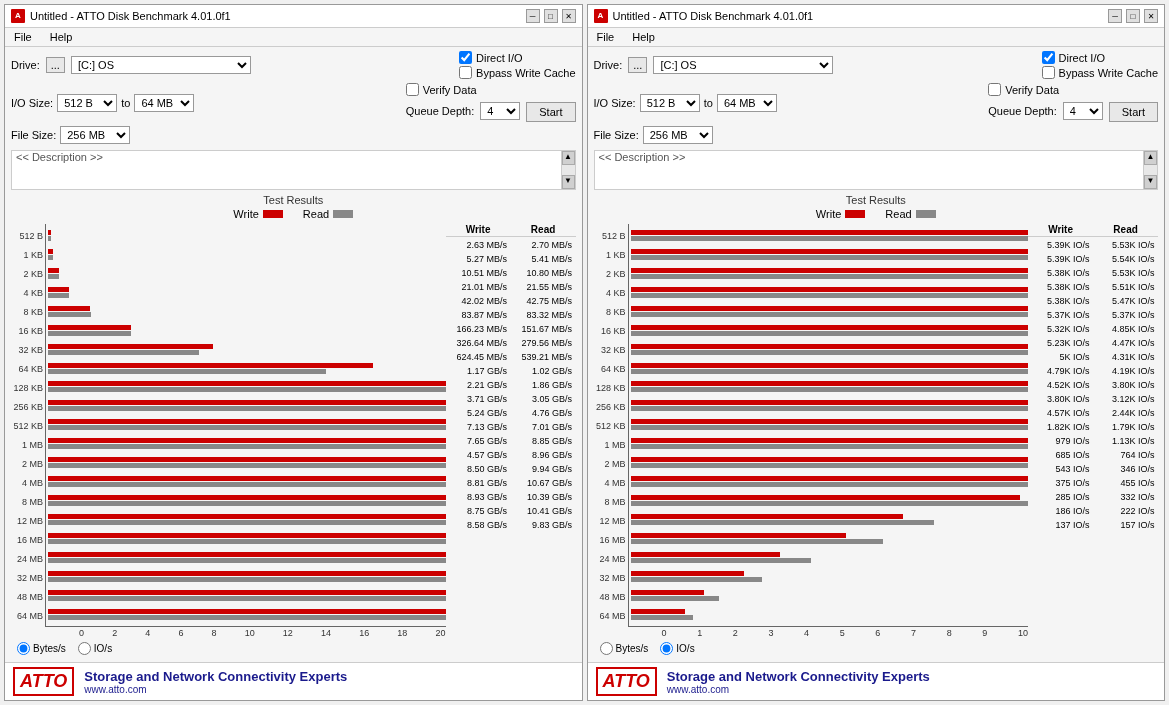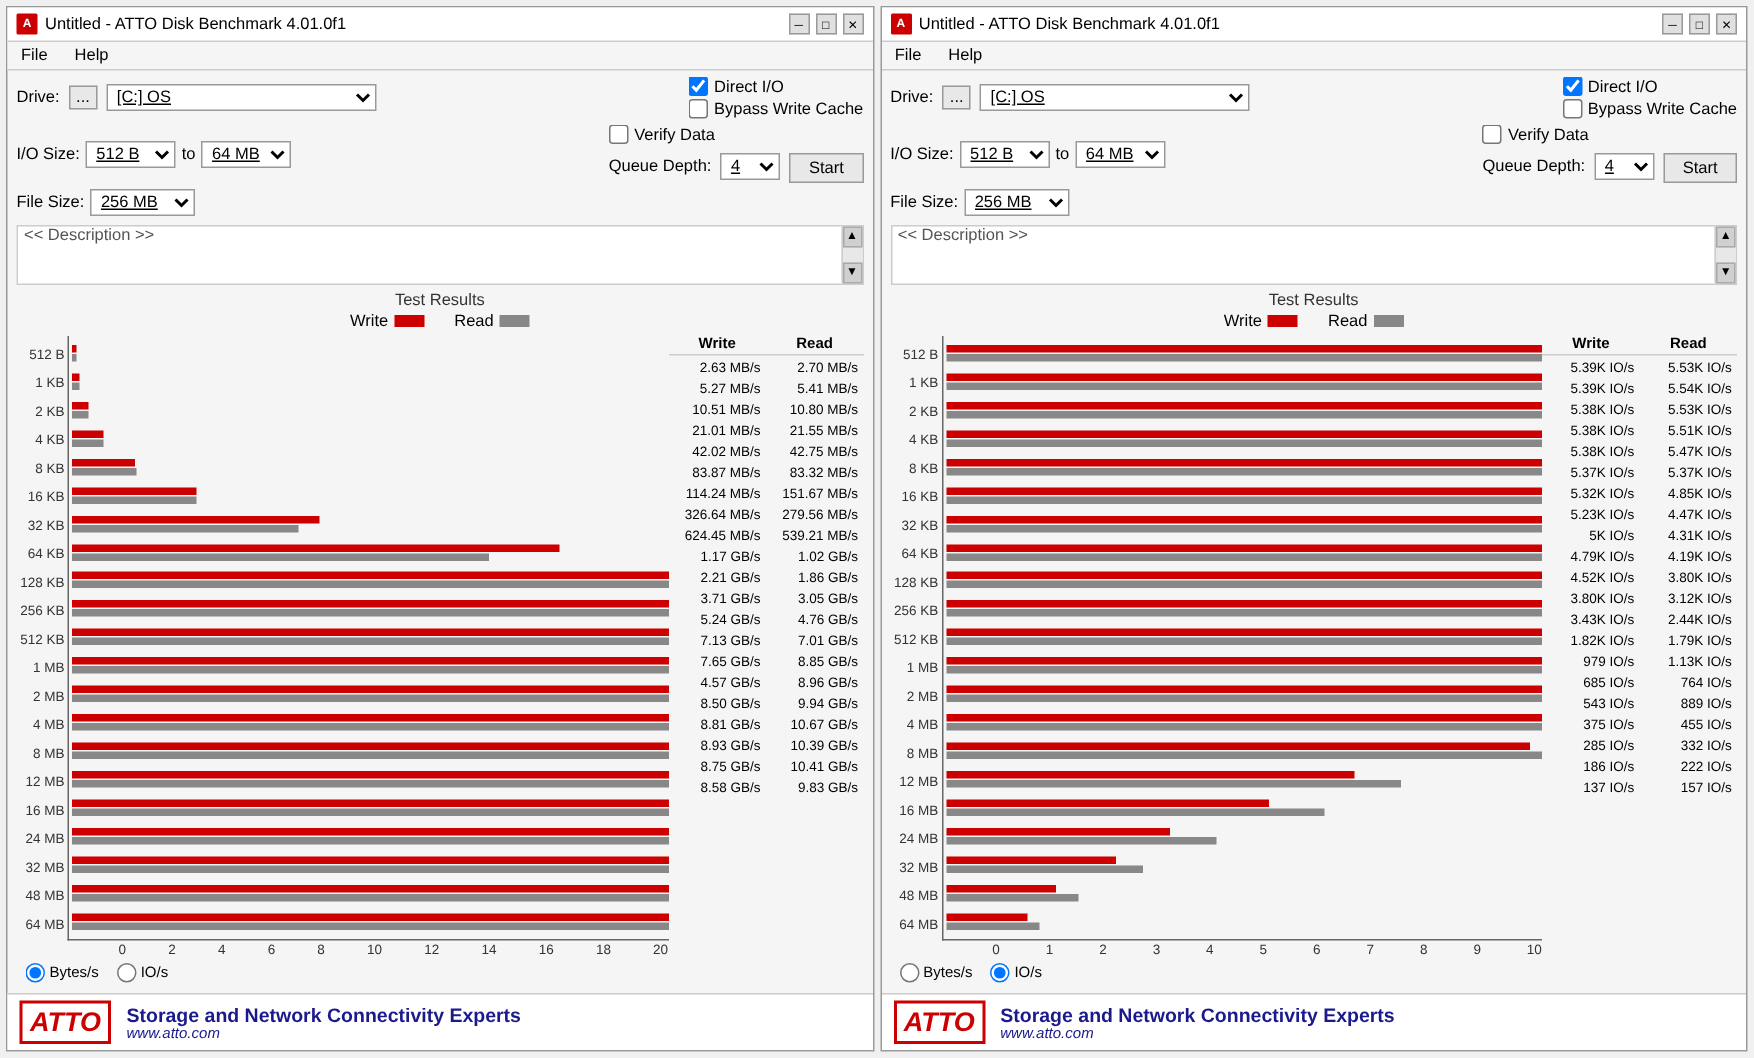--- a/index.html
+++ b/index.html
@@ -85,21 +85,20 @@
     .controls-row label {
       font-size: 11px;
       white-space: nowrap;
     }
     .select-box {
       border: 1px solid #999;
       background: white;
       font-size: 11px;
       padding: 1px 2px;
       cursor: pointer;
-      text-decoration: underline;
     }
     .drive-select {
       width: 180px;
     }
     .btn-dots {
       border: 1px solid #999;
       background: #e8e8e8;
       padding: 1px 4px;
       font-size: 11px;
       cursor: pointer;
@@ -265,21 +264,20 @@
       flex-direction: column;
     }
     .footer-title {
       font-size: 13px;
       font-weight: bold;
       color: #1a1a8c;
     }
     .footer-url {
       font-size: 10px;
       color: #1a1a8c;
-      font-style: italic;
     }
     .chart-with-labels {
       display: flex;
       flex: 1;
       min-height: 0;
     }
     .y-labels {
       width: 34px;
       display: flex;
       flex-direction: column;
@@ -553,21 +551,21 @@
           </div>
           <div class="results-row">
       <span>42.02 MB/s</span>
       <span>42.75 MB/s</span>
           </div>
           <div class="results-row">
       <span>83.87 MB/s</span>
       <span>83.32 MB/s</span>
           </div>
           <div class="results-row">
-      <span>114.24 MB/s</span>
+      <span>166.23 MB/s</span>
       <span>151.67 MB/s</span>
           </div>
           <div class="results-row">
       <span>326.64 MB/s</span>
       <span>279.56 MB/s</span>
           </div>
           <div class="results-row">
       <span>624.45 MB/s</span>
       <span>539.21 MB/s</span>
           </div>
@@ -895,38 +893,38 @@
           </div>
           <div class="results-row">
       <span>4.52K IO/s</span>
       <span>3.80K IO/s</span>
           </div>
           <div class="results-row">
       <span>3.80K IO/s</span>
       <span>3.12K IO/s</span>
           </div>
           <div class="results-row">
-      <span>3.43K IO/s</span>
+      <span>4.57K IO/s</span>
       <span>2.44K IO/s</span>
           </div>
           <div class="results-row">
       <span>1.82K IO/s</span>
       <span>1.79K IO/s</span>
           </div>
           <div class="results-row">
       <span>979 IO/s</span>
       <span>1.13K IO/s</span>
           </div>
           <div class="results-row">
       <span>685 IO/s</span>
       <span>764 IO/s</span>
           </div>
           <div class="results-row">
       <span>543 IO/s</span>
-      <span>889 IO/s</span>
+      <span>346 IO/s</span>
           </div>
           <div class="results-row">
       <span>375 IO/s</span>
       <span>455 IO/s</span>
           </div>
           <div class="results-row">
       <span>285 IO/s</span>
       <span>332 IO/s</span>
           </div>
           <div class="results-row">

